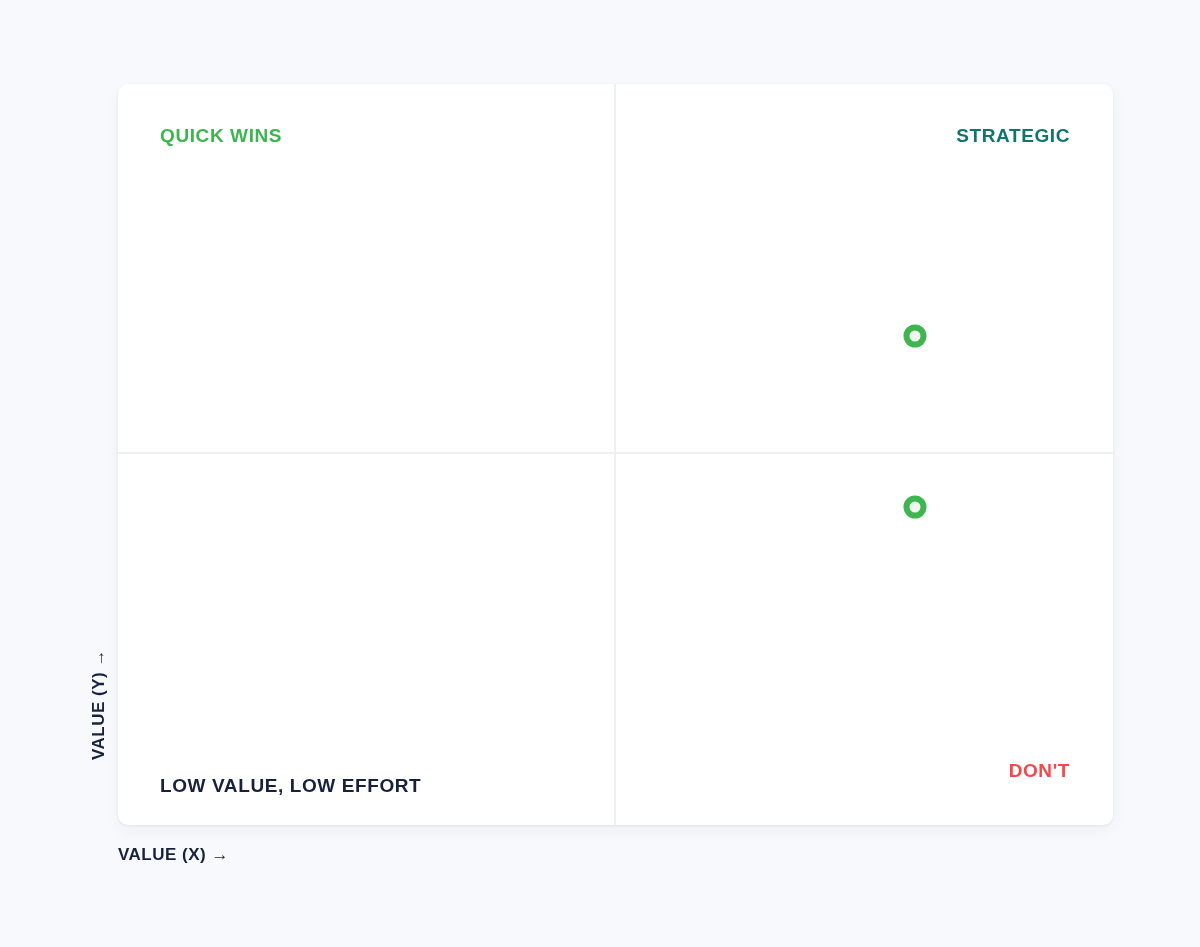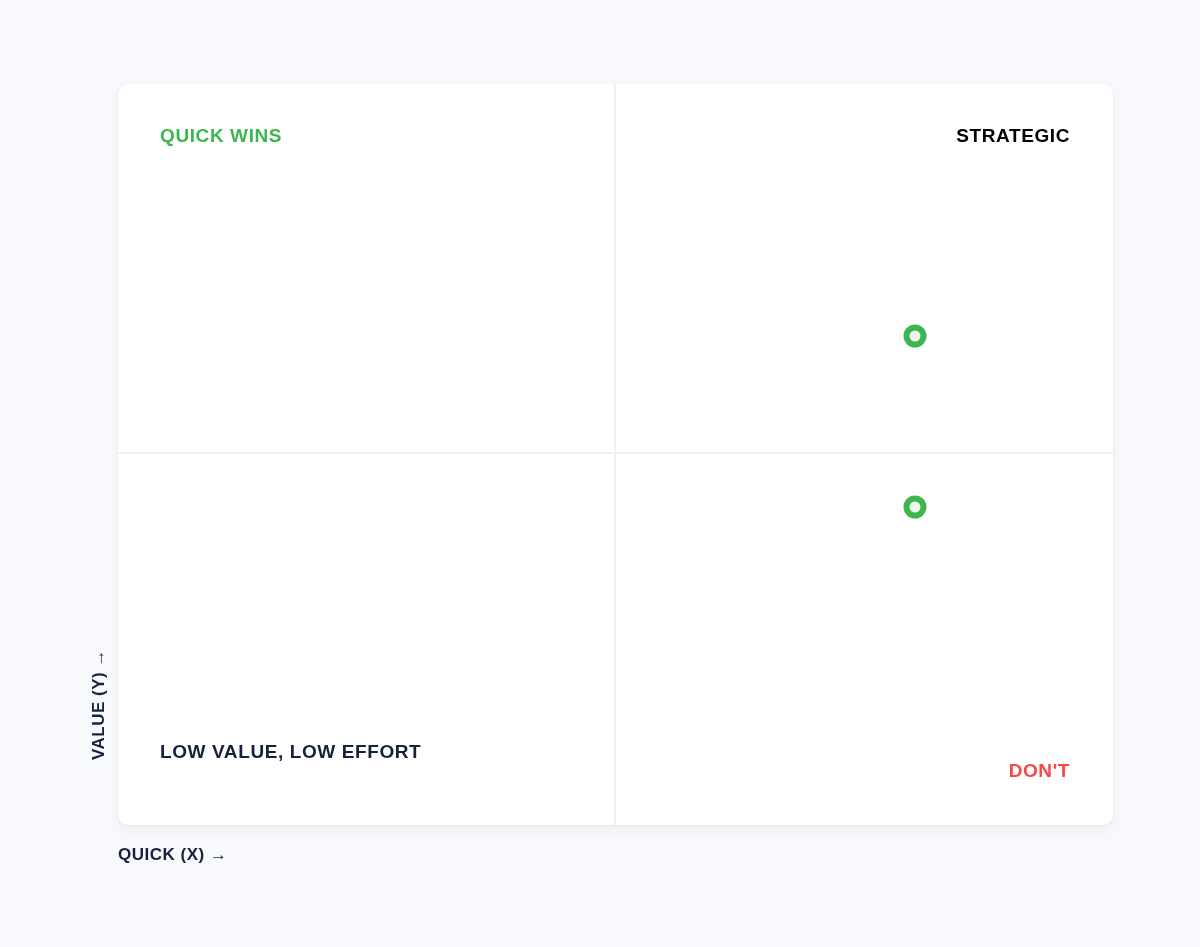--- a/index.html
+++ b/index.html
@@ -57,21 +57,21 @@
 
   
   .quadrant {
     position: absolute;
     width: 496px;
     height: 368px;
     box-sizing: border-box;
   }
   .q-tl { left: 0;     top: 0;     }
   .q-tr { left: 498px; top: 0;     }
-  .q-bl { left: 0;     top: 351px; }
+  .q-bl { left: 0;     top: 385px; }
   .q-br { left: 498px; top: 370px; }
 
   .quadrant-label {
     position: absolute;
     font-size: 19px;
     font-weight: bold;
     letter-spacing: 0.6px;
     white-space: nowrap;
     line-height: 1;
   }
@@ -121,32 +121,32 @@
   <div class="matrix-card">
 
     <div class="divider-v"></div>
     <div class="divider-h"></div>
 
     <div class="quadrant q-tl">
       <span class="quadrant-label" style="color:#3eb54f;">QUICK WINS</span>
     </div>
 
     <div class="quadrant q-tr">
-      <span class="quadrant-label" style="color:#000000;">STRATEGIC</span>
+      <span class="quadrant-label" style="color:#0f766e;">STRATEGIC</span>
       <div class="point" style="left:299px; top:252px;"></div>
     </div>
 
     <div class="quadrant q-bl">
       <span class="quadrant-label" style="color:#16213e;">LOW VALUE, LOW EFFORT</span>
     </div>
 
     <div class="quadrant q-br">
       <span class="quadrant-label" style="color:#f5484a;margin-left:42px;">DON'T</span>
       <div class="point" style="left:299px; top:53px;"></div>
     </div>
 
   </div>
 
   <span class="axis-label axis-y">VALUE (Y) →</span>
 
-  <span class="axis-label axis-x">QUICK (X) →</span>
+  <span class="axis-label axis-x">VALUE (X) →</span>
 
 </div>
 
 </body></html>

